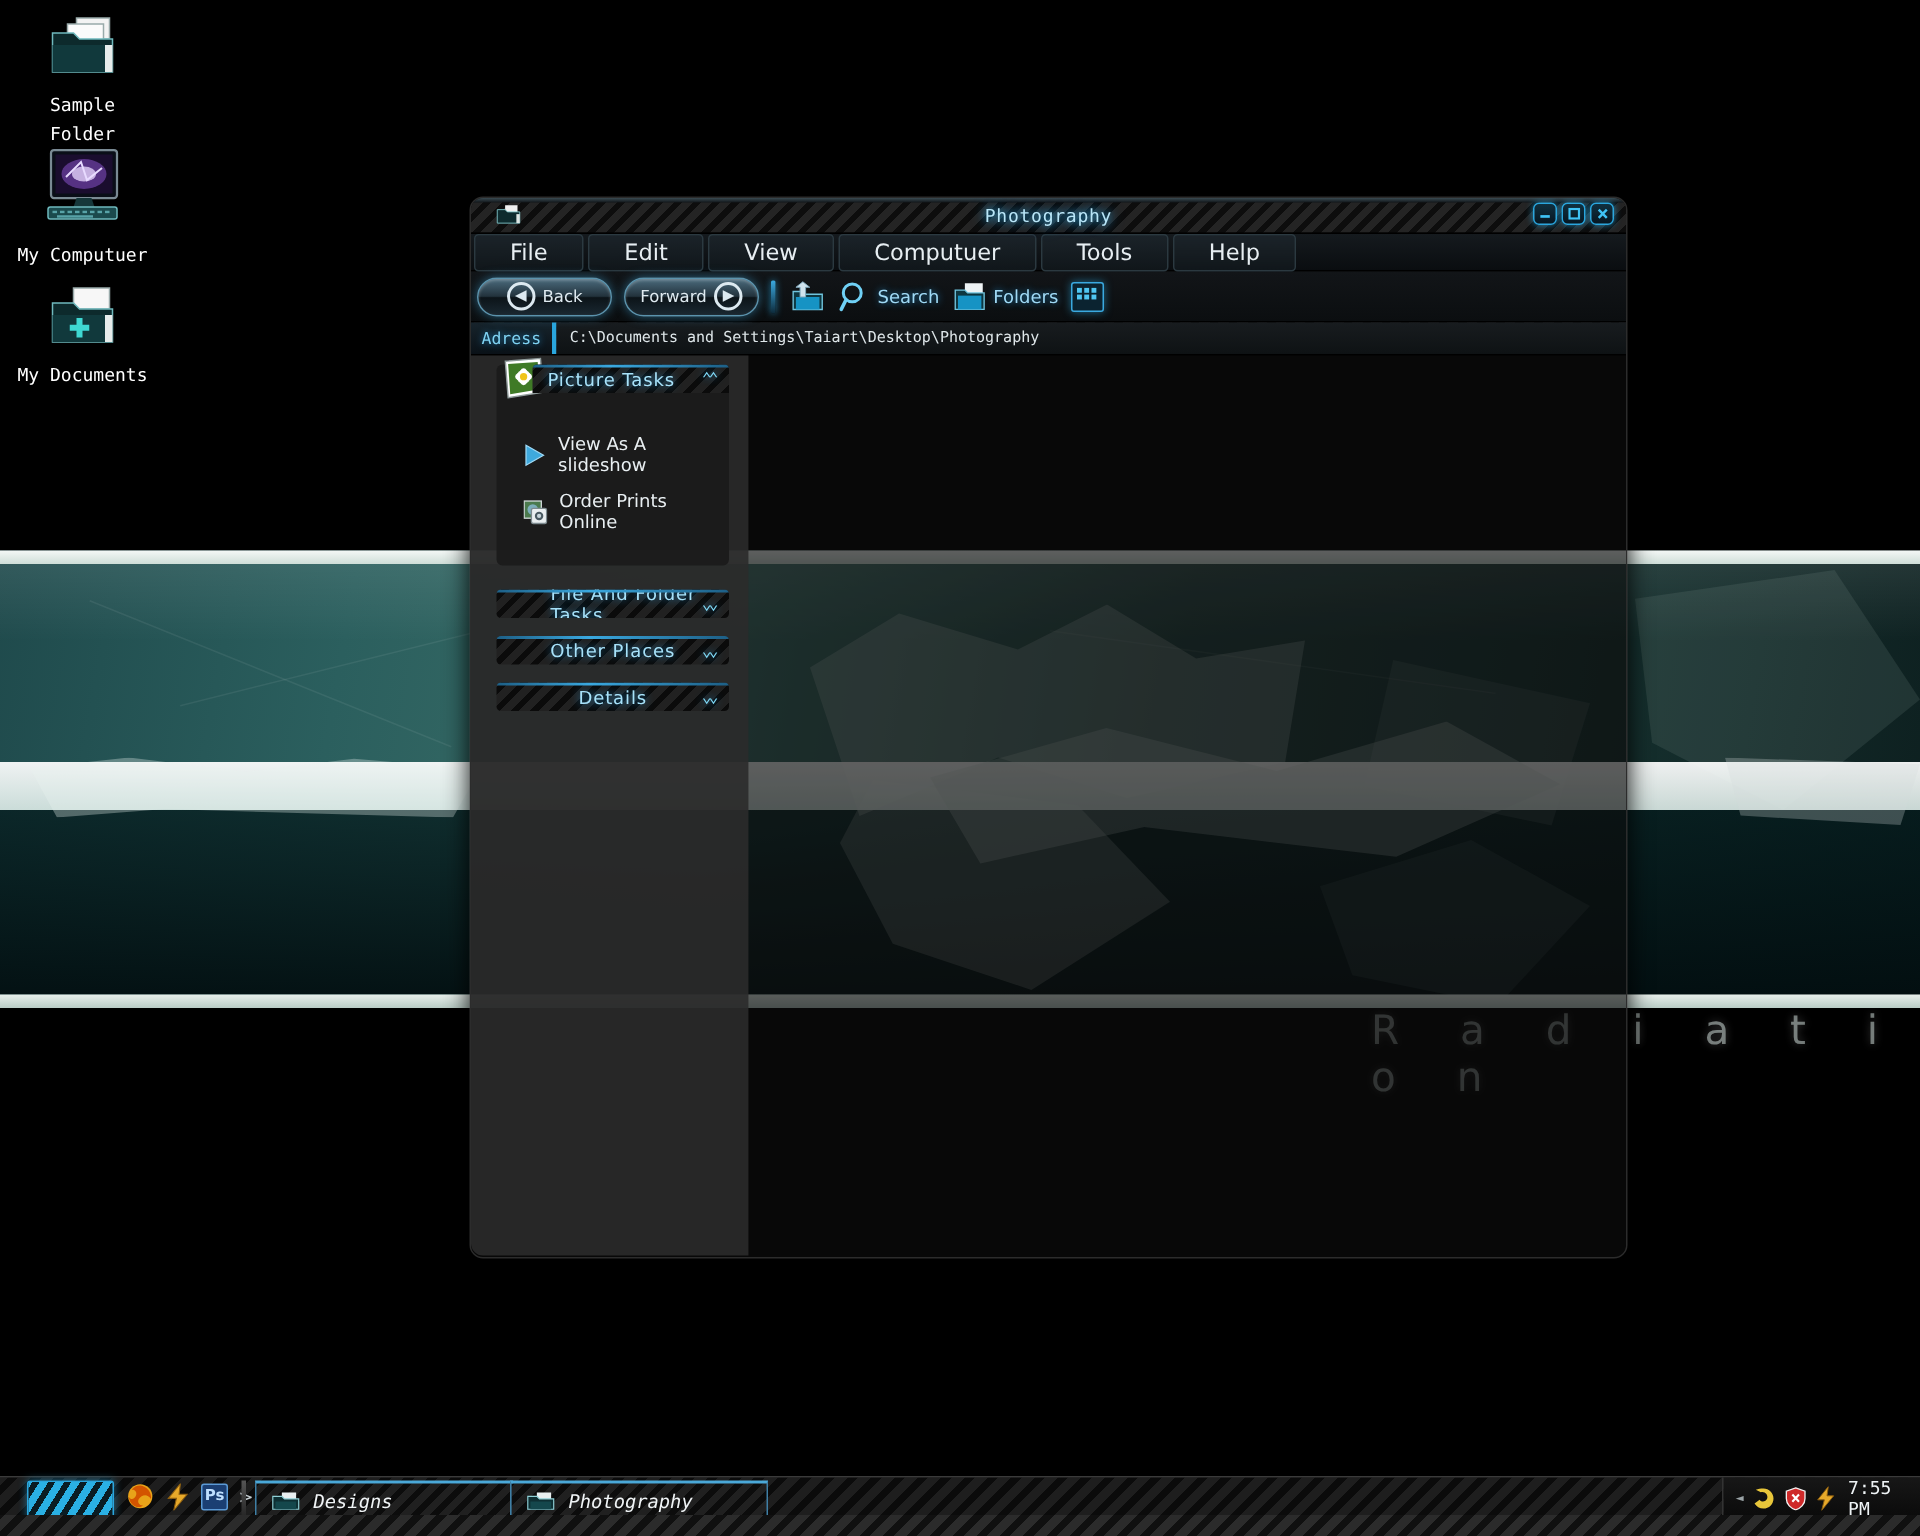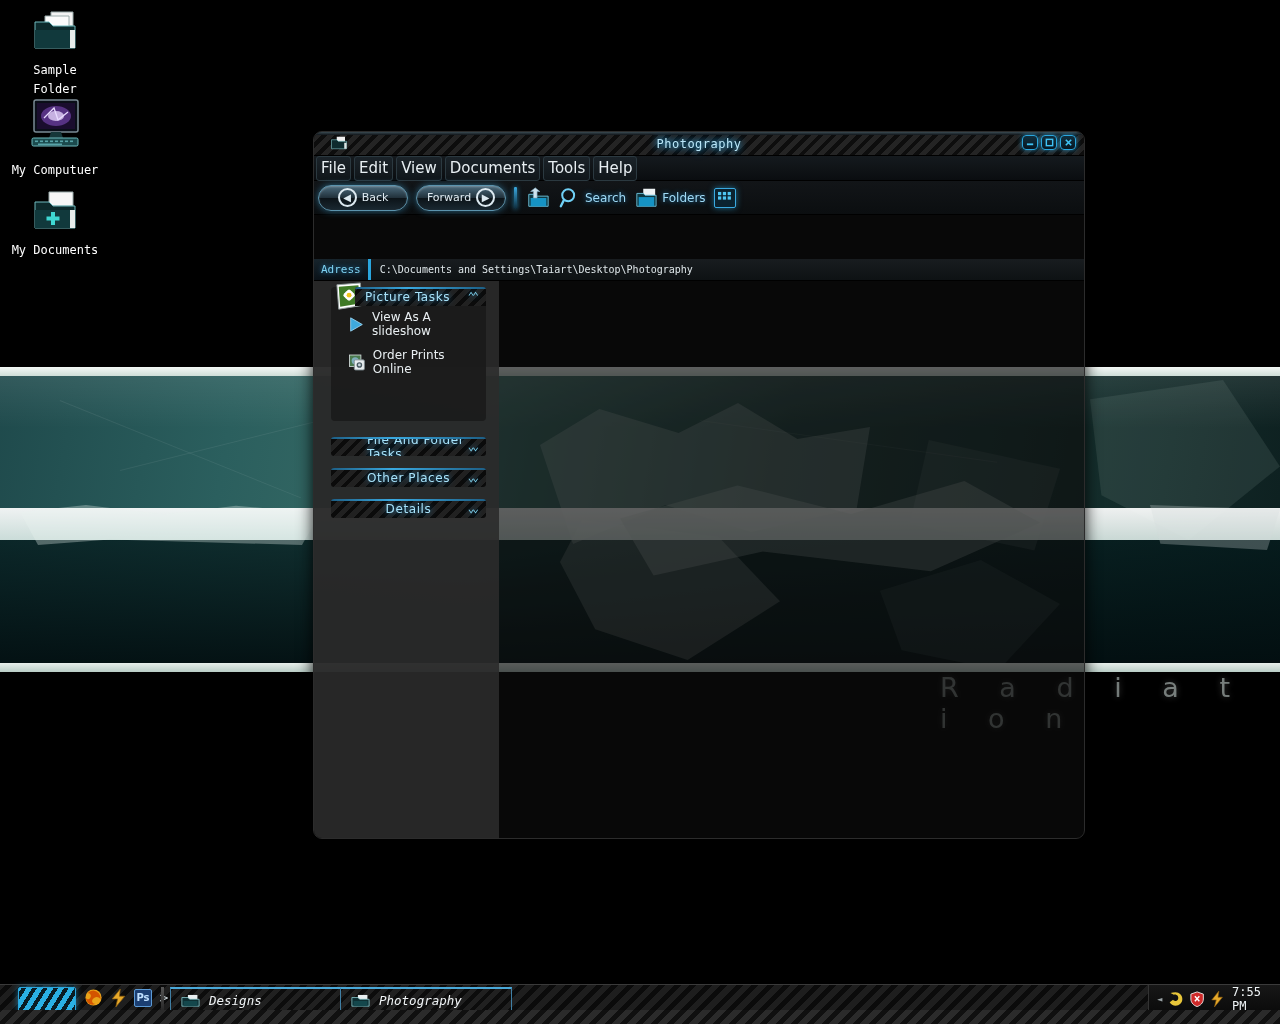--- a/index.html
+++ b/index.html
@@ -51,21 +51,21 @@
     background:rgba(150,170,166,.28);
     clip-path: polygon(0% 12%, 70% 0%, 100% 54%, 52% 100%, 6% 72%); }
   #shard7 { top:505px; left:1150px; width:130px; height:45px;
     background:rgba(210,220,218,.55);
     clip-path: polygon(0% 0%, 100% 10%, 90% 100%, 8% 86%); }
   #shard8 { top:505px; left:20px; width:300px; height:40px;
     background:rgba(235,243,240,.65);
     clip-path: polygon(0% 18%, 22% 0%, 48% 24%, 72% 2%, 100% 20%, 94% 100%, 30% 86%, 6% 100%); }
   .wp-scratch { position:absolute; background:rgba(255,255,255,.07); transform-origin:0 0; }
   #wp-title {
-    position:absolute; left:940px; top:672px;
+    position:absolute; left:914px; top:672px;
     font-family:"DejaVu Sans", sans-serif;
     font-size:27px; letter-spacing:16px; color:rgba(203,215,211,.55);
     text-shadow:0 0 6px rgba(255,255,255,.22);
   }
 
   
   .desk-icon { position:absolute; width:110px; text-align:center; }
   .desk-icon .glyph { display:block; margin:0 auto 5px; }
   .desk-icon .lbl {
     font-family:"DejaVu Sans Mono", monospace; font-size:12px; color:#fff;
@@ -108,21 +108,21 @@
     background:linear-gradient(180deg,#11303f,#071722);
     box-shadow:0 0 5px rgba(42,166,222,.75);
     display:flex; align-items:center; justify-content:center;
     color:#3fc2f5; font-size:9px; line-height:1;
   }
 
   #menubar { height:25px; display:flex; align-items:center; gap:3px; padding:0 2px;
     background:linear-gradient(180deg,#151a1e,#0a0d10); border-bottom:1px solid #000; }
   .menu-item {
     font-family:"DejaVu Sans", sans-serif; font-size:15px; color:#e7eef2;
-    padding:2px 4px 3px; border:1px solid #2b3940; border-radius:3px;
+    padding:2px 23px 3px; border:1px solid #2b3940; border-radius:3px;
     background:linear-gradient(180deg,#1b2329,#10161a);
   }
 
   #toolbar { height:34px; display:flex; align-items:center; gap:8px; padding:0 4px;
     background:linear-gradient(180deg,#121518,#0b0e10); border-bottom:1px solid #000; }
   .navbtn {
     position:relative; width:90px; height:26px; border-radius:13px;
     background:linear-gradient(180deg,#4b6b7d 0%,#22323c 48%,#0c1419 52%,#1a2831 100%);
     border:1px solid #58destroy; border:1px solid #5b93ad;
     box-shadow:0 0 7px rgba(60,160,210,.55), inset 0 1px 2px rgba(255,255,255,.25);
@@ -135,21 +135,21 @@
     font-size:10px; color:#dce9f0; line-height:1;
   }
   .tool-btn { display:flex; align-items:center; gap:4px;
     font-family:"DejaVu Sans", sans-serif; font-size:12px;
     color:#9fd9f5; text-shadow:0 0 5px #1f86c0; }
   .tool-sep { width:3px; height:22px; background:linear-gradient(180deg,#3aa9e0,#0d2a3a);
     box-shadow:0 0 5px rgba(42,166,222,.8); border-radius:1px; }
 
   #addressbar { height:22px; display:flex; align-items:stretch;
     background-image: repeating-linear-gradient(-45deg,#0c0c0c 0,#0c0c0c 4px,#1f1f1f 4px,#1f1f1f 9px);
-    border-bottom:1px solid #000;margin-top:44px; }
+    border-bottom:1px solid #000; }
   #address-label {
     display:flex; align-items:center; padding:0 7px;
     font-family:"DejaVu Sans Mono", monospace; font-size:11px;
     color:#7fd2f2; text-shadow:0 0 5px #1f86c0;
     background:linear-gradient(180deg,#17242c,#0a1117);
     border-right:3px solid #2aa6de;
   }
   #address-path {
     flex:1; display:flex; align-items:center; padding-left:9px;
     font-family:"DejaVu Sans Mono", monospace; font-size:10px; color:#dfe7ea;
@@ -310,21 +310,21 @@
               <path d="M2,2 L8,8 M8,2 L2,8" stroke="#3fc2f5" stroke-width="1.8"></path>
             </svg>
         </div>
       </div>
     </div>
 
     <div id="menubar">
       <div class="menu-item">File</div>
       <div class="menu-item">Edit</div>
       <div class="menu-item">View</div>
-      <div class="menu-item">Documents</div>
+      <div class="menu-item">Computuer</div>
       <div class="menu-item">Tools</div>
       <div class="menu-item">Help</div>
     </div>
 
     <div id="toolbar">
       <div class="navbtn">
         <span class="circ-arrow">◀</span>
         <span>Back</span>
       </div>
       <div class="navbtn">
@@ -384,21 +384,21 @@
               <ellipse cx="15" cy="15" rx="3.4" ry="6"></ellipse>
                 <ellipse cx="15" cy="15" rx="6" ry="3.4"></ellipse>
               <ellipse cx="15" cy="15" rx="5" ry="5" transform="rotate(45 15 15)" opacity=".9"></ellipse>
             </g>
             <circle cx="15" cy="15" r="2.6" fill="#f0c419"></circle>
           </svg>
           <div class="panel-head">
             <span class="panel-title" style="margin-left:10px;">Picture  Tasks</span>
             <span class="chev">⌃⌃</span>
           </div>
-          <div class="task-row" style="margin-top:0;">
+          <div class="task-row" style="margin-top:23px;">
             <svg width="16" height="17" viewBox="0 0 18 18">
               <polygon points="2,1 16,9 2,17" fill="#3fa9dd" stroke="#9fd9f5" stroke-width="1"></polygon>
             </svg>
             <span class="task-label">View  As  A  slideshow</span>
           </div>
           <div class="task-row" style="margin-top:6px;">
             <svg width="16" height="17" viewBox="0 0 18 18">
               <rect x="0.5" y="0.5" width="13" height="13" fill="#4b7a4e" stroke="#cfd8d8" stroke-width="1"></rect>
               <circle cx="7" cy="7" r="4" fill="#86b7cf" opacity=".85"></circle>
               <rect x="6" y="6" width="11.5" height="11.5" rx="1.5" fill="#e9eef0" stroke="#7d8a8f" stroke-width="1"></rect>

